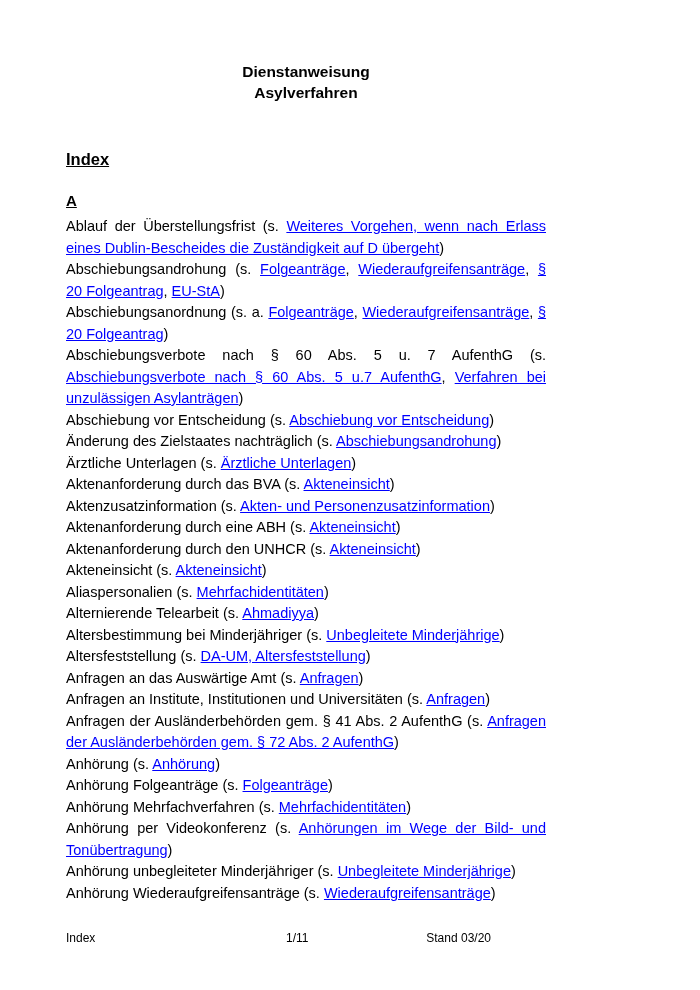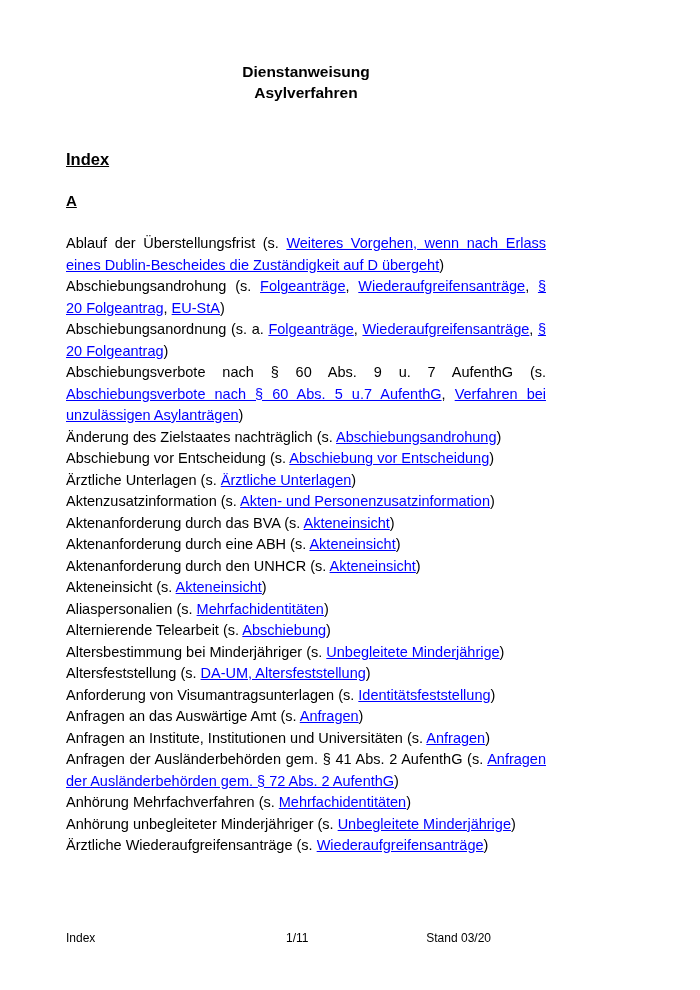--- a/index.html
+++ b/index.html
@@ -32,21 +32,21 @@
     text-decoration: underline;
   }
   .section-letter {
     margin-top: 21px;
     font-weight: bold;
     font-size: 15px;
     line-height: 21px;
     text-decoration: underline;
   }
   .entries {
-    margin-top: 22px;
+    margin-top: 5px;
     font-size: 14.5px;
     line-height: 21.5px;
   }
   .entry {
     text-align: justify;
   }
   .entry .link {
     color: var(--link-color, #0000FF);
     text-decoration: underline;
     cursor: pointer;
@@ -74,40 +74,42 @@
     </div>
 
     <div class="index-heading">Index</div>
 
     <div class="section-letter">A</div>
 
     <div class="entries">
         <p class="entry"><span>Ablauf der Überstellungsfrist (s. </span><span class="link">Weiteres Vorgehen, wenn nach Erlass eines Dublin-Bescheides die Zuständigkeit auf D übergeht</span><span>)</span></p>
         <p class="entry"><span>Abschiebungsandrohung (s. </span><span class="link">Folgeanträge</span><span>, </span><span class="link">Wiederaufgreifensanträge</span><span>, </span><span class="link">§ 20 Folgeantrag</span><span>, </span><span class="link">EU-StA</span><span>)</span></p>
         <p class="entry"><span>Abschiebungsanordnung (s. a. </span><span class="link">Folgeanträge</span><span>, </span><span class="link">Wiederaufgreifensanträge</span><span>, </span><span class="link">§ 20 Folgeantrag</span><span>)</span></p>
-        <p class="entry"><span>Abschiebungsverbote nach § 60 Abs. 9 u. 7 AufenthG (s. </span><span class="link">Abschiebungsverbote nach § 60 Abs. 5 u.7 AufenthG</span><span>, </span><span class="link">Verfahren bei unzulässigen Asylanträgen</span><span>)</span></p>
+        <p class="entry"><span>Abschiebungsverbote nach § 60 Abs. 5 u. 7 AufenthG (s. </span><span class="link">Abschiebungsverbote nach § 60 Abs. 5 u.7 AufenthG</span><span>, </span><span class="link">Verfahren bei unzulässigen Asylanträgen</span><span>)</span></p>
+        <p class="entry"><span>Abschiebung vor Entscheidung (s. </span><span class="link">Abschiebung vor Entscheidung</span><span>)</span></p>
         <p class="entry"><span>Änderung des Zielstaates nachträglich (s. </span><span class="link">Abschiebungsandrohung</span><span>)</span></p>
-        <p class="entry"><span>Abschiebung vor Entscheidung (s. </span><span class="link">Abschiebung vor Entscheidung</span><span>)</span></p>
         <p class="entry"><span>Ärztliche Unterlagen (s. </span><span class="link">Ärztliche Unterlagen</span><span>)</span></p>
+        <p class="entry"><span>Aktenanforderung durch das BVA (s. </span><span class="link">Akteneinsicht</span><span>)</span></p>
         <p class="entry"><span>Aktenzusatzinformation (s. </span><span class="link">Akten- und Personenzusatzinformation</span><span>)</span></p>
-        <p class="entry"><span>Aktenanforderung durch das BVA (s. </span><span class="link">Akteneinsicht</span><span>)</span></p>
         <p class="entry"><span>Aktenanforderung durch eine ABH (s. </span><span class="link">Akteneinsicht</span><span>)</span></p>
         <p class="entry"><span>Aktenanforderung durch den UNHCR (s. </span><span class="link">Akteneinsicht</span><span>)</span></p>
         <p class="entry"><span>Akteneinsicht (s. </span><span class="link">Akteneinsicht</span><span>)</span></p>
         <p class="entry"><span>Aliaspersonalien (s. </span><span class="link">Mehrfachidentitäten</span><span>)</span></p>
-        <p class="entry"><span>Alternierende Telearbeit (s. </span><span class="link">Abschiebung</span><span>)</span></p>
+        <p class="entry"><span>Alternierende Telearbeit (s. </span><span class="link">Ahmadiyya</span><span>)</span></p>
         <p class="entry"><span>Altersbestimmung bei Minderjähriger (s. </span><span class="link">Unbegleitete Minderjährige</span><span>)</span></p>
         <p class="entry"><span>Altersfeststellung (s. </span><span class="link">DA-UM, Altersfeststellung</span><span>)</span></p>
-        <p class="entry"><span>Anforderung von Visumantragsunterlagen (s. </span><span class="link">Identitätsfeststellung</span><span>)</span></p>
         <p class="entry"><span>Anfragen an das Auswärtige Amt (s. </span><span class="link">Anfragen</span><span>)</span></p>
         <p class="entry"><span>Anfragen an Institute, Institutionen und Universitäten (s. </span><span class="link">Anfragen</span><span>)</span></p>
         <p class="entry"><span>Anfragen der Ausländerbehörden gem. § 41 Abs. 2 AufenthG (s. </span><span class="link">Anfragen der Ausländerbehörden gem. § 72 Abs. 2 AufenthG</span><span>)</span></p>
+        <p class="entry"><span>Anhörung (s. </span><span class="link">Anhörung</span><span>)</span></p>
+        <p class="entry"><span>Anhörung Folgeanträge (s. </span><span class="link">Folgeanträge</span><span>)</span></p>
         <p class="entry"><span>Anhörung Mehrfachverfahren (s. </span><span class="link">Mehrfachidentitäten</span><span>)</span></p>
+        <p class="entry"><span>Anhörung per Videokonferenz (s. </span><span class="link">Anhörungen im Wege der Bild- und Tonübertragung</span><span>)</span></p>
         <p class="entry"><span>Anhörung unbegleiteter Minderjähriger (s. </span><span class="link">Unbegleitete Minderjährige</span><span>)</span></p>
-        <p class="entry"><span>Ärztliche Wiederaufgreifensanträge (s. </span><span class="link">Wiederaufgreifensanträge</span><span>)</span></p>
+        <p class="entry"><span>Anhörung Wiederaufgreifensanträge (s. </span><span class="link">Wiederaufgreifensanträge</span><span>)</span></p>
       </div>
 
   </div>
 
   <div class="footer">
     <span class="footer-left">Index</span>
     <span class="footer-center">1/11</span>
     <span class="footer-right">Stand 03/20</span>
   </div>
 </div>

